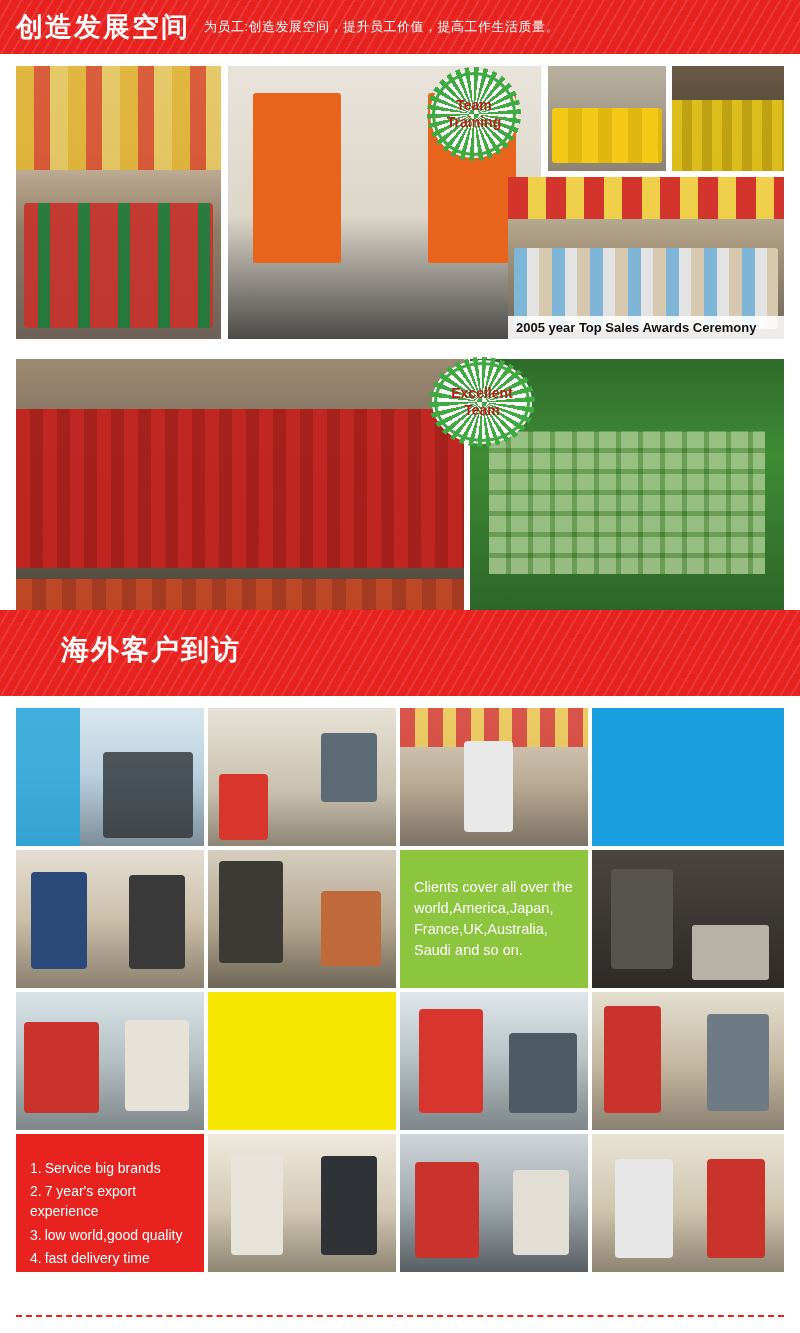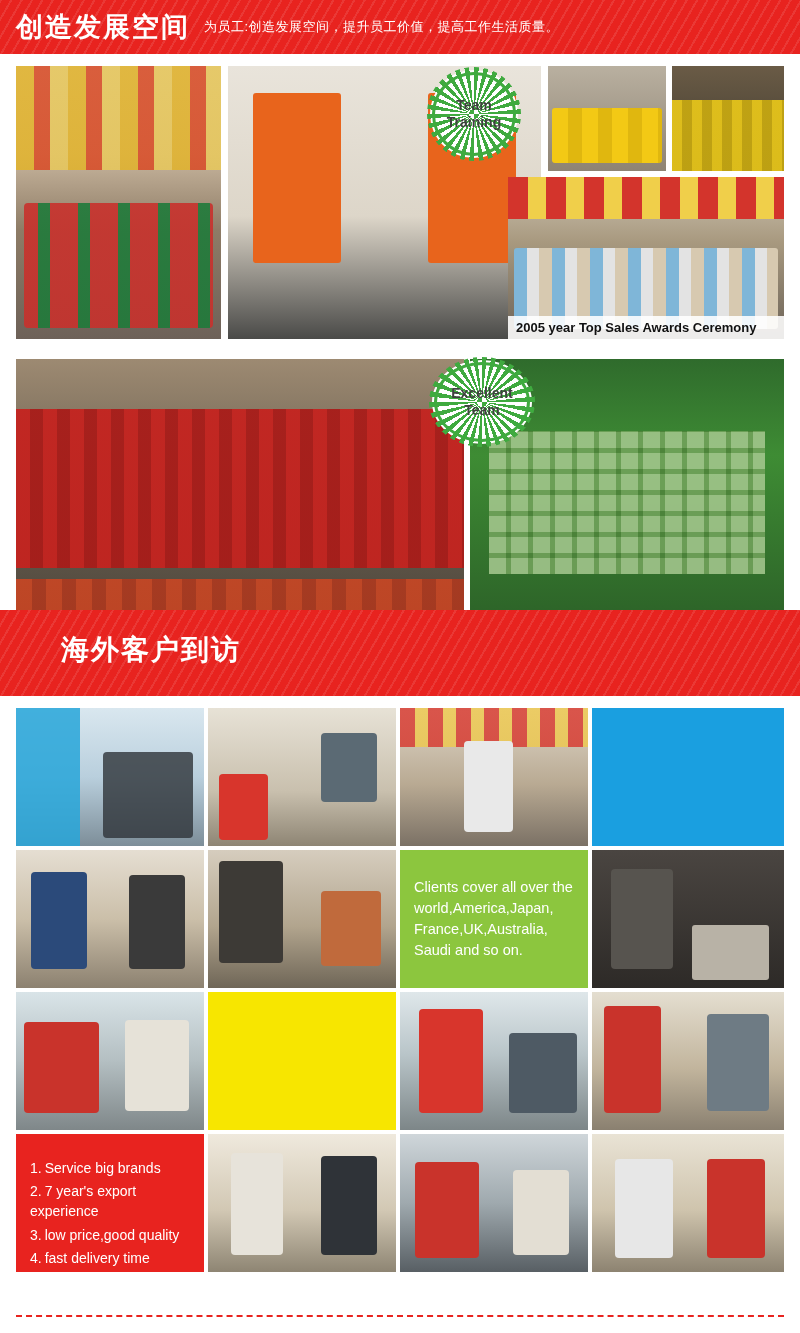--- a/index.html
+++ b/index.html
@@ -206,21 +206,21 @@
 
   .ph-client12 { background: linear-gradient(180deg,#e9e3d5 0%,#cfc4ad 55%,#8d8371 100%); }
   .ph-client12::before { content:"";position:absolute;left:12%;top:18%;width:30%;height:72%;background:#e7e7e7;border-radius:4px;}
   .ph-client12::after { content:"";position:absolute;right:10%;top:18%;width:30%;height:72%;background:#c9332b;border-radius:4px;}
 
   
   .badge {
     position: absolute;
     border-radius: 50%;
     background: #ffffff;
-    color: #404040;
+    color: #b91c1c;
     display: flex;
     align-items: center;
     justify-content: center;
     text-align: center;
     font-weight: bold;
     line-height: 1.18;
     z-index: 6;
     border: 3px solid #3faa3f;
     box-shadow: 0 0 0 2px #ffffff;
   }
@@ -386,21 +386,21 @@
         <div class="ph-inner"></div>
       </div>
     <div class="photo ph-client9" style="left:592px; top:292px; width:192px; height:138px;">
         <div class="ph-inner"></div>
       </div>
 
     <div class="text-tile tile-red" style="left:16px; top:434px; width:188px; height:138px;">
       <ol>
         <li>Service big brands</li>
         <li>7 year's export experience</li>
-        <li>low price,good quality</li>
+        <li>low world,good quality</li>
         <li>fast delivery time</li>
       </ol>
     </div>
     <div class="photo ph-client10" style="left:208px; top:434px; width:188px; height:138px;">
         <div class="ph-inner"></div>
       </div>
     <div class="photo ph-client11" style="left:400px; top:434px; width:188px; height:138px;">
         <div class="ph-inner"></div>
       </div>
     <div class="photo ph-client12" style="left:592px; top:434px; width:192px; height:138px;">

